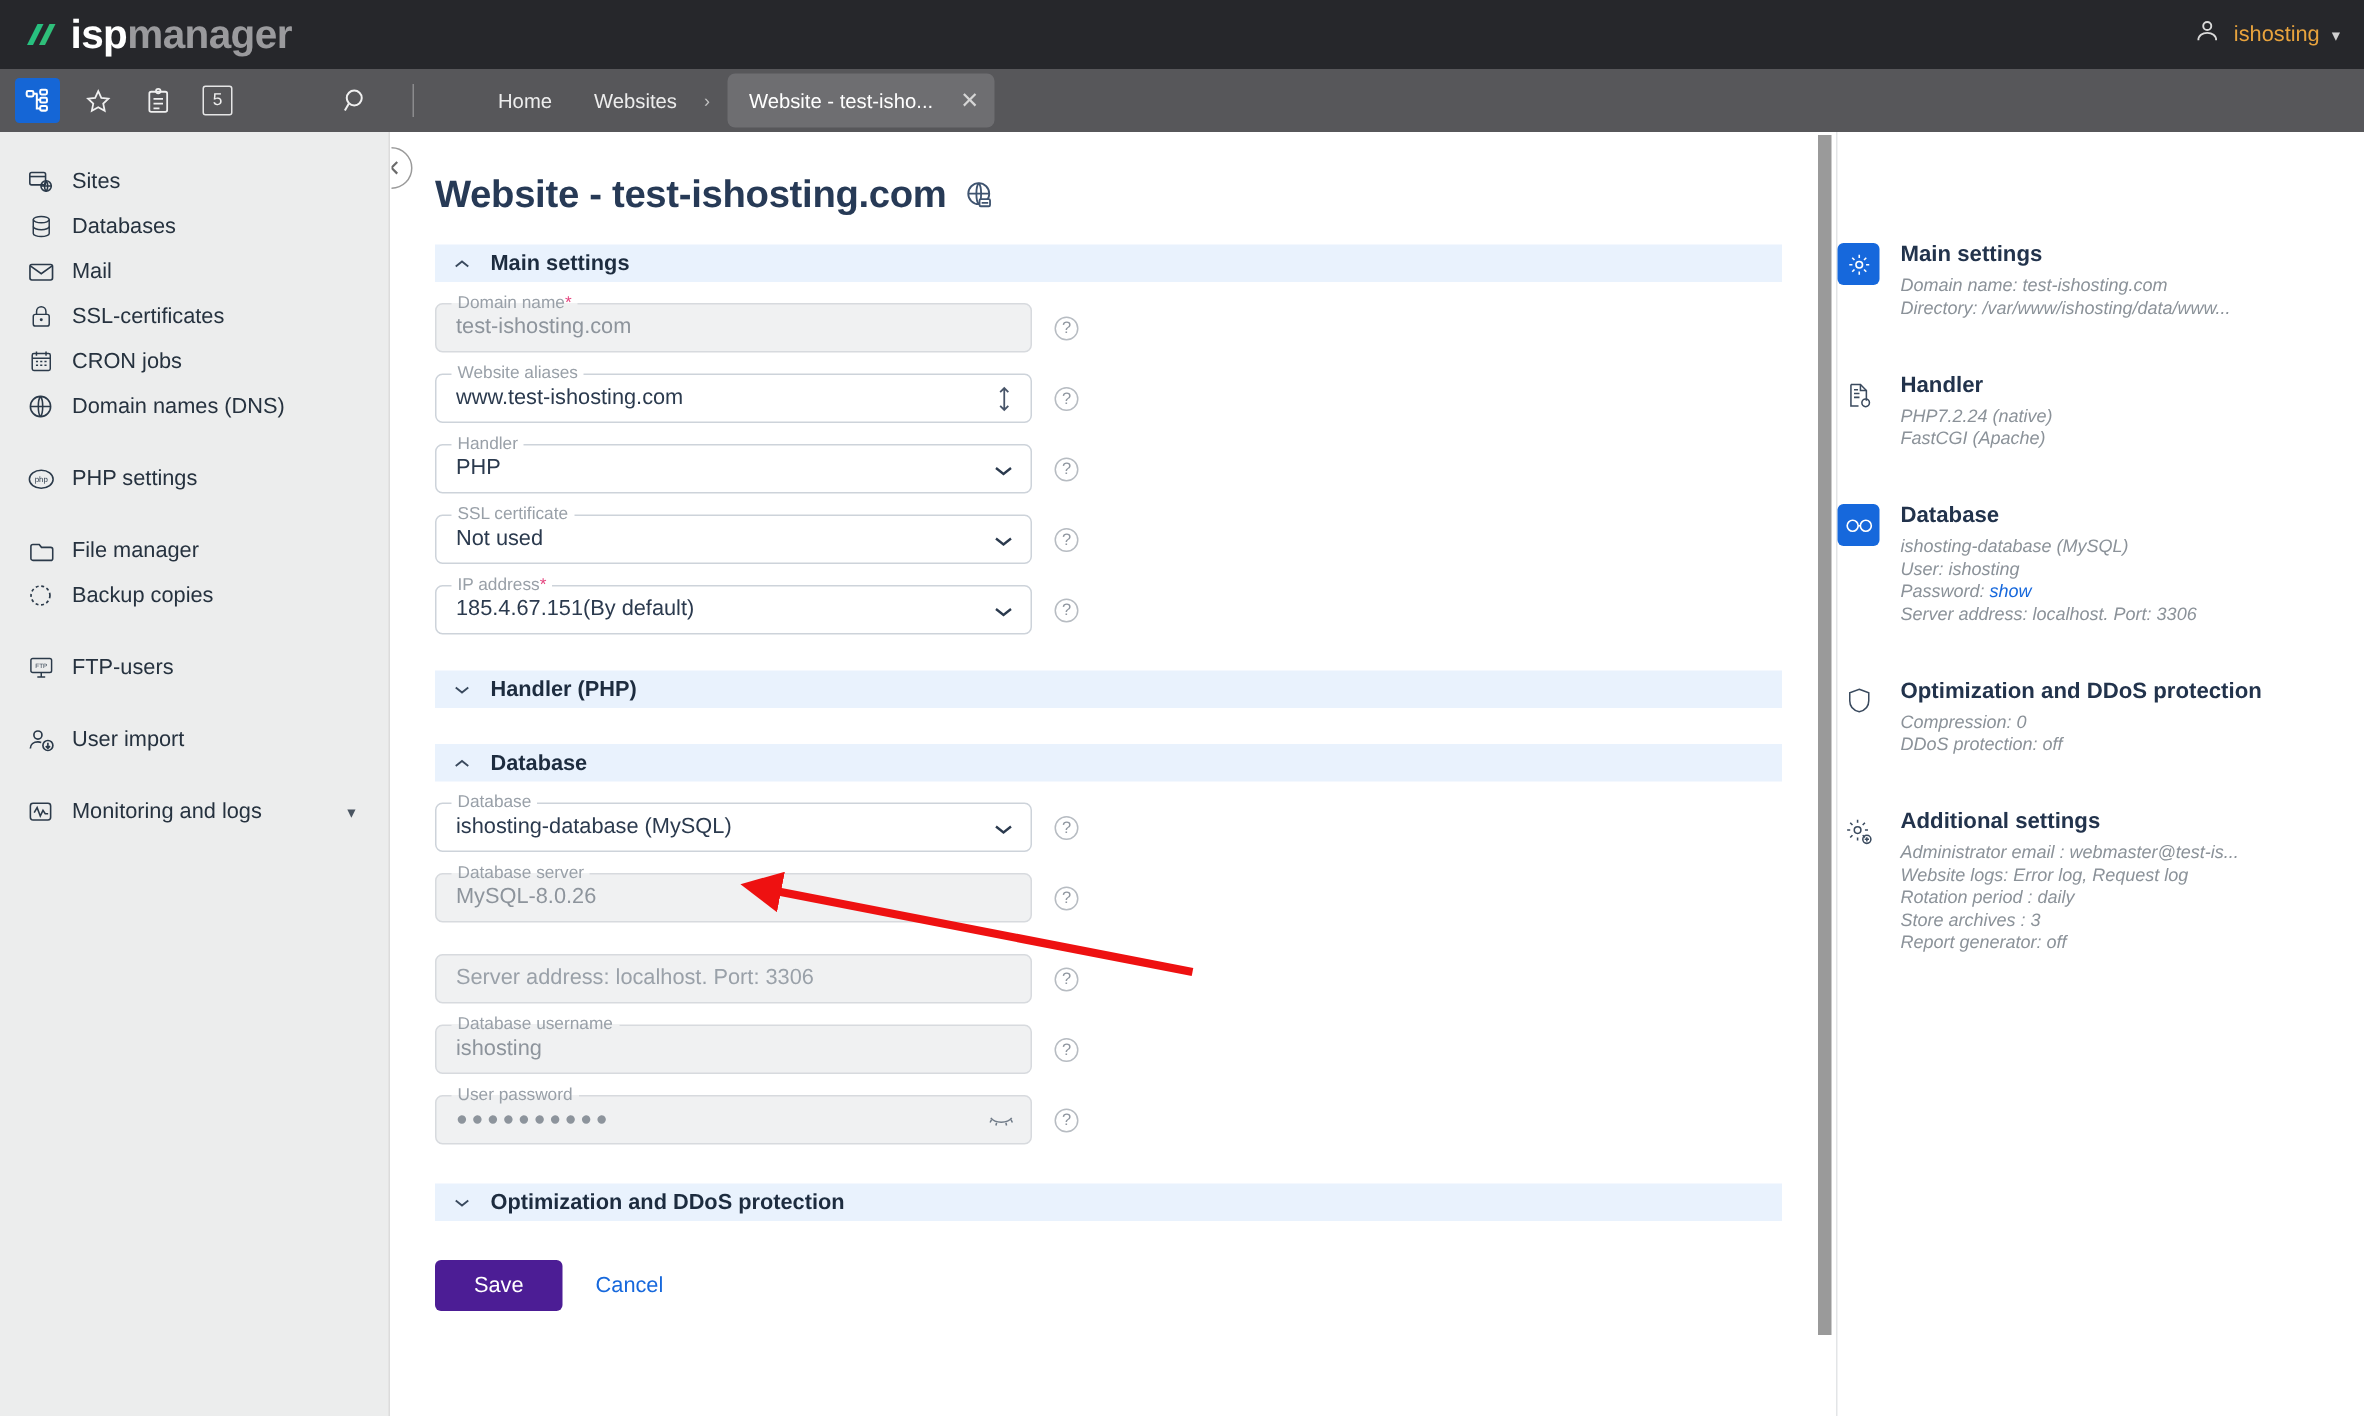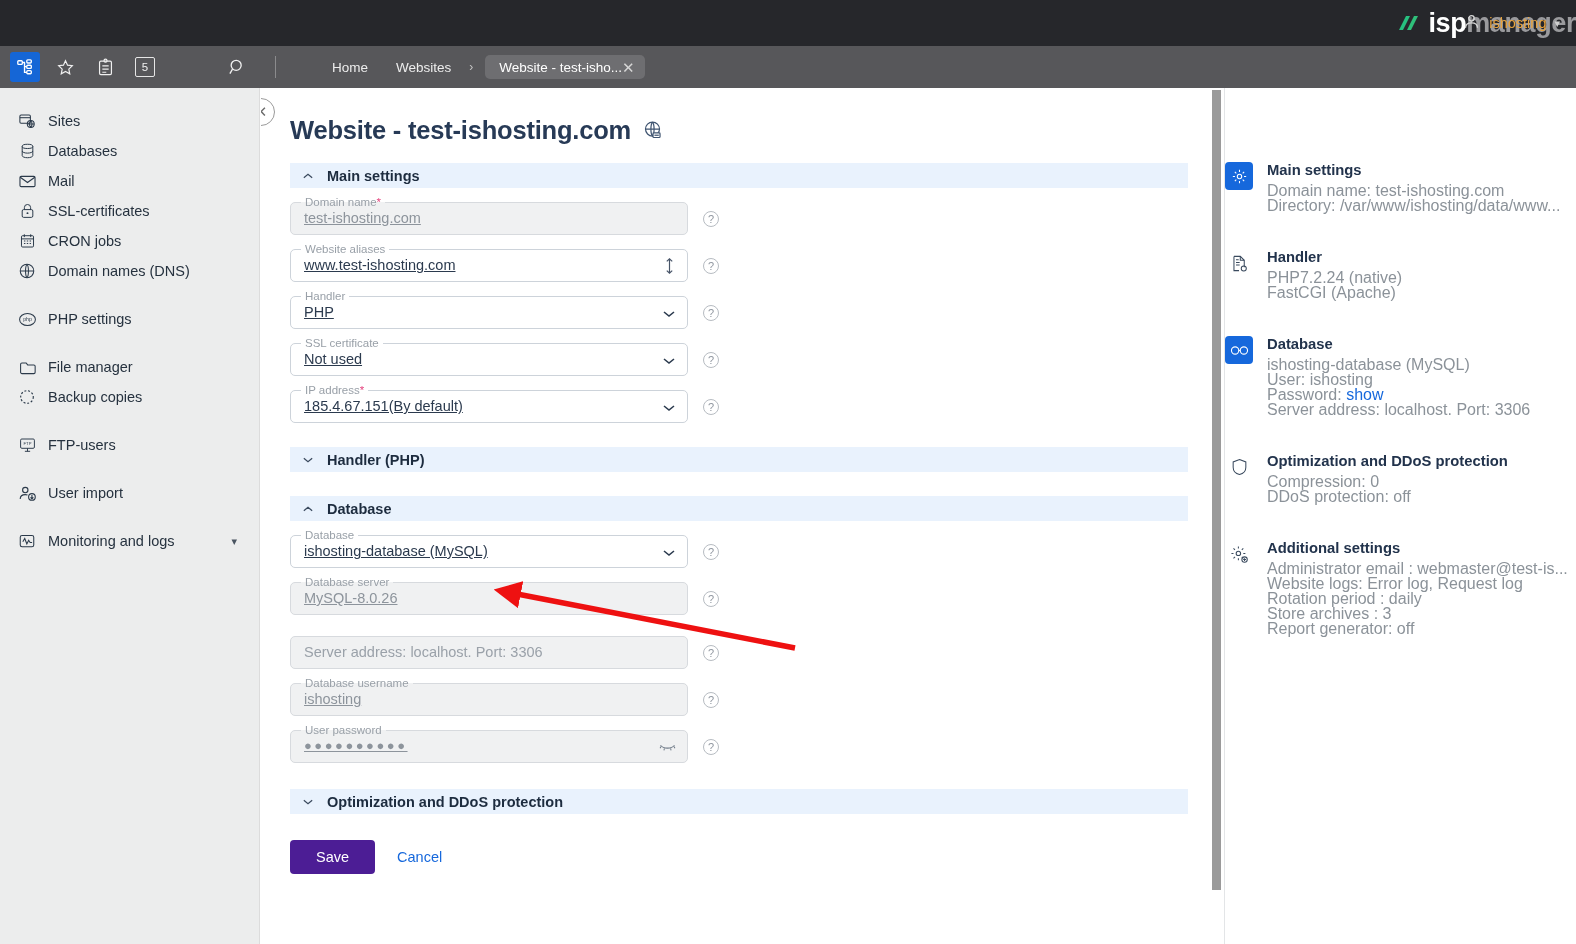--- a/index.html
+++ b/index.html
@@ -7,21 +7,21 @@
     width: 1576px; height: 944px;
     font-family: "Liberation Sans", sans-serif;
     background: #ffffff;
     overflow: hidden;
   }
   .app { position: relative; width: 1576px; height: 944px; }
 
   
   .topbar {
     position: absolute; left: 0; top: 0; width: 1576px; height: 46px;
-    background: #26272b; display: flex; align-items: center; justify-content: flex-end;
+    background: #26272b; display: flex; align-items: center;
   }
   .logo { margin-left: 14px; display: flex; align-items: center; font-size: 27px; letter-spacing: -0.4px; }
   .logo .slashes { display: inline-block; margin-right: 3px; }
   .logo-isp { color: #ffffff; font-weight: 600; }
   .logo-manager { color: #9a9a9d; font-weight: 700; }
   .user-area {
     position: absolute; right: 16px; top: 0; height: 46px;
     display: flex; align-items: center; gap: 8px; cursor: pointer;
   }
   .user-name { color: #e8a33d; font-size: 14.5px; }
@@ -41,22 +41,22 @@
   .tb-badge {
     width: 20px; height: 20px; border: 1.5px solid #e6e6e6; color: #f0f0f0;
     font-size: 11.5px; display: flex; align-items: center; justify-content: center;
     border-radius: 2px;
   }
   .tb-sep { width: 1px; height: 22px; background: #8b8b8d; margin-left: 23px; }
   .nav-links { display: flex; align-items: center; margin-left: 42px; gap: 0; }
   .nav-link { color: #ededed; font-size: 13.5px; padding: 0 14px; cursor: pointer; }
   .nav-chevron { color: #c4c4c4; font-size: 12px; padding: 0 4px; }
   .tab-active {
-    margin-left: 8px; height: 24px; background: #6e6e71; border-radius: 5px;
-    display: flex; align-items: center; padding: 0 10px 0 14px; cursor: pointer;
+    margin-left: 8px; height: 36px; background: #6e6e71; border-radius: 5px;
+    display: flex; align-items: center; padding: 0 10px 0 14px; gap: 18px; cursor: pointer;
   }
   .tab-active .tab-label { color: #ffffff; font-size: 13.5px; }
   .tab-close { color: #d6d6d6; font-size: 15px; cursor: pointer; line-height: 1; }
 
   
   .sidebar {
     position: absolute; left: 0; top: 88px; width: 260px; height: 916px;
     background: #eceded; border-right: 1px solid #dcdcdc;
   }
   .side-list { padding-top: 18px; }
@@ -108,21 +108,21 @@
     border-radius: 5px; background: #ffffff;
   }
   .field.disabled { background: #f0f1f2; border-color: #d7dade; }
   .field-label {
     position: absolute; top: -7px; left: 10px; padding: 0 4px; font-size: 11.5px;
     color: #99a0a8; background: #ffffff; line-height: 12px;
   }
   .field.disabled .field-label { background: linear-gradient(to bottom,#ffffff 50%, #f0f1f2 50%); }
   .field-label .req { color: #e5457f; }
   .field-value {
-    position: absolute; left: 13px; top: 7px; font-size: 14.5px; color: #2b3a4e; text-decoration: underline;
+    position: absolute; left: 13px; top: 7px; font-size: 14.5px; color: #2b3a4e;
   }
   .field.disabled .field-value { color: #8d949c; }
   .field-placeholder {
     position: absolute; left: 13px; top: 7px; font-size: 14.5px; color: #9aa1a9;
   }
   .field-caret {
     position: absolute; right: 12px; top: 10px; color: #2b3a4e; font-size: 12px;
   }
   .field-spin { position: absolute; right: 12px; top: 6px; color: #475468; }
   .field-eye { position: absolute; right: 11px; top: 8px; color: #6f7a87; }
@@ -160,21 +160,21 @@
     background: #ffffff; border-left: 1px solid #e3e5e7;
   }
   .rp-block { margin-top: 28px; display: flex; }
   .rp-icon {
     width: 28px; height: 28px; border-radius: 4px; display: flex;
     align-items: center; justify-content: center; flex: 0 0 28px; margin-right: 14px;
   }
   .rp-icon.filled { background: #1668dc; color: #ffffff; }
   .rp-icon.plain { color: #3a4a5e; }
   .rp-head { font-size: 14.8px; color: #22334c; font-weight: 600; margin-bottom: 5px; }
-  .rp-lines { font-size: 16px; color: #8b9299; line-height: 15px; white-space: nowrap; }
+  .rp-lines { font-size: 12px; color: #8b9299; line-height: 15px; white-space: nowrap; font-style: italic; }
   .rp-link { color: #1668dc; cursor: pointer; text-align: center; }
 
   
   .arrow-svg { position: absolute; left: 0; top: 0; width: 1576px; height: 944px; pointer-events: none; z-index: 20; }
 </style>
 </head>
 <body>
 
 <div class="app">
 

